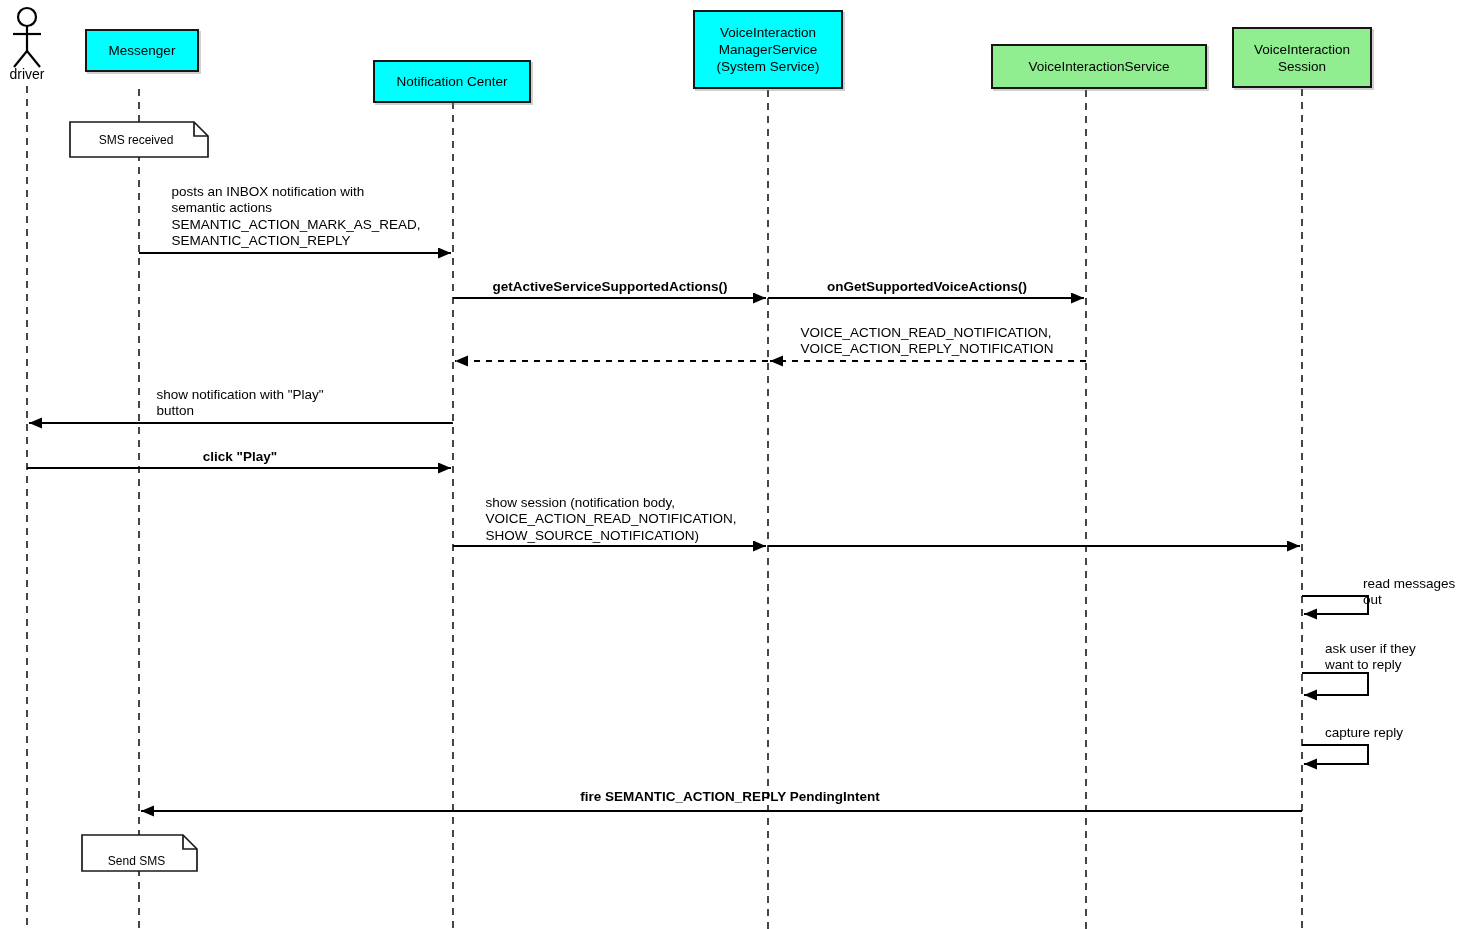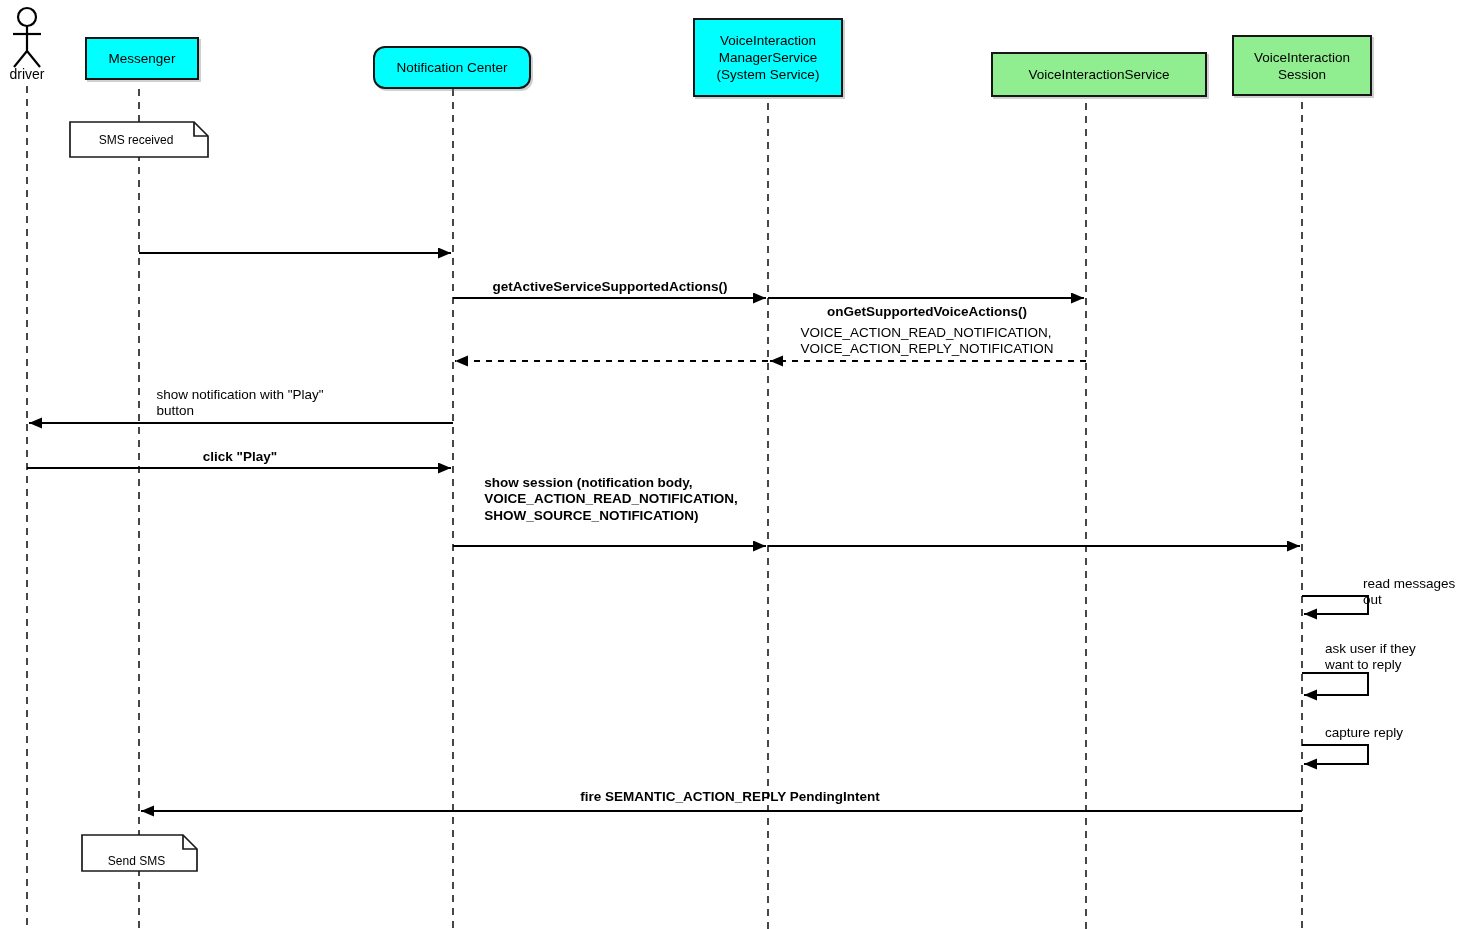--- a/index.html
+++ b/index.html
@@ -15,24 +15,23 @@
 
   .participant{
     position:absolute;
     box-sizing:border-box;
     border:2.5px solid #161616;
     display:flex;align-items:center;justify-content:center;
     text-align:center;
     white-space:pre-line;
     font-size:13.5px;line-height:17px;
     box-shadow:2px 2px 0 rgba(120,120,120,0.35);
-    margin-top:8px;
   }
   .p-messenger{left:85px;top:29px;width:114px;height:43px;}
-  .p-nc{left:373px;top:38px;width:158px;height:43px;border-radius:12px;}
+  .p-nc{left:373px;top:60px;width:158px;height:43px;}
   .p-vims{left:693px;top:10px;width:150px;height:79px;}
   .p-vis{left:991px;top:44px;width:216px;height:45px;}
   .p-session{left:1232px;top:27px;width:140px;height:61px;}
 
   .actor-label{
     position:absolute;left:-23px;top:66px;width:100px;
     text-align:center;font-size:14px;
   }
 
   .note-label{
@@ -47,25 +46,25 @@
     position:absolute;
     font-size:13.5px;line-height:16.3px;
     white-space:pre-line;
   }
   .ta-left{text-align:left;}
   .ta-center{text-align:center;font-weight:bold;}
   .cx{transform:translateX(-50%);}
 
   .L1{left:296px;top:184px;}
   .L2{left:610px;top:279px;}
-  .L3{left:927px;top:279px;margin-top:25px;}
+  .L3{left:927px;top:279px;}
   .L4{left:927px;top:325px;}
   .L5{left:240px;top:387px;}
   .L6{left:240px;top:449px;}
-  .L7{left:611px;top:475px;font-weight:bold;}
+  .L7{left:611px;top:495px;}
   .L8{left:1035px;top:527px;}
   .L9{left:1325px;top:576px;margin-left:38px;}
   .L10{left:1325px;top:641px;}
   .L11{left:1325px;top:725px;}
   .L12{left:720px;top:789px;padding-left:20px;}
 </style>
 </head>
 <body>
 
 <div class="canvas">
@@ -125,20 +124,24 @@
   <div class="participant p-vims" style="background-color: rgb(0, 255, 255);">VoiceInteraction
 ManagerService
 (System Service)</div>
   <div class="participant p-vis" style="background-color: rgb(144, 238, 144);">VoiceInteractionService</div>
   <div class="participant p-session" style="background-color: rgb(144, 238, 144);">VoiceInteraction
 Session</div>
 
   <div class="note-label n-sms">SMS received</div>
   <div class="note-label n-send">Send SMS</div>
 
+  <div class="msg-label L1 cx ta-left">posts an INBOX notification with
+semantic actions
+SEMANTIC_ACTION_MARK_AS_READ,
+SEMANTIC_ACTION_REPLY</div>
   <div class="msg-label L2 cx ta-center">getActiveServiceSupportedActions()</div>
   <div class="msg-label L3 cx ta-center">onGetSupportedVoiceActions()</div>
   <div class="msg-label L4 cx ta-left">VOICE_ACTION_READ_NOTIFICATION,
 VOICE_ACTION_REPLY_NOTIFICATION</div>
   <div class="msg-label L5 cx ta-left">show notification with "Play"
 button</div>
   <div class="msg-label L6 cx ta-center">click "Play"</div>
   <div class="msg-label L7 cx ta-left">show session (notification body,
 VOICE_ACTION_READ_NOTIFICATION,
 SHOW_SOURCE_NOTIFICATION)</div>

